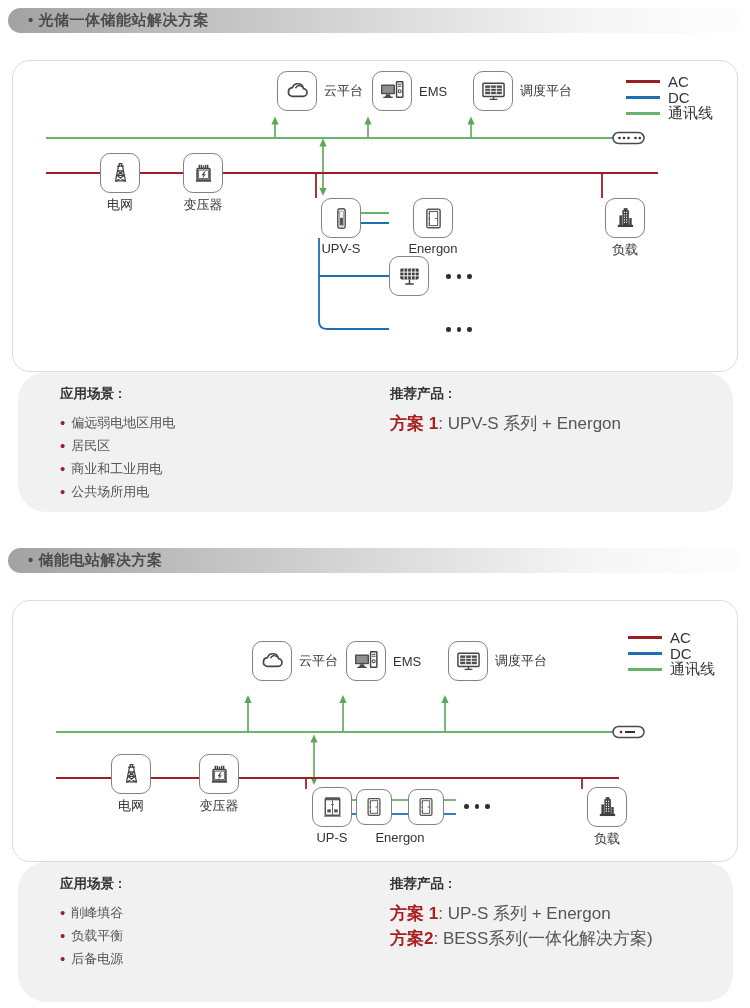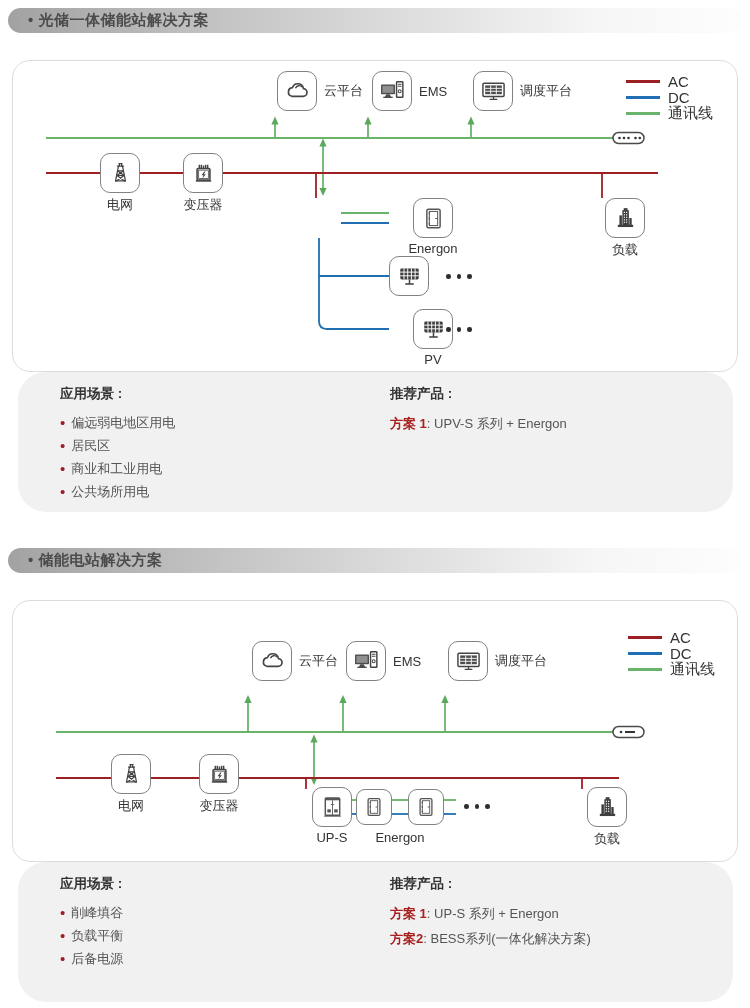--- a/index.html
+++ b/index.html
@@ -48,21 +48,21 @@
   .dots{position:absolute;display:flex;gap:6px;}
   .dots i{width:4.5px;height:4.5px;border-radius:50%;background:#2e2e2e;}
   .panel{position:absolute;left:18px;width:715px;height:140px;background:#f1f1f1;border-radius:28px;}
   #panel1{top:372px;} #panel2{top:862px;}
   .pcol{position:absolute;top:13px;}
   .pcol.left{left:42px;} .pcol.right{left:372px;}
   .ptitle{font-weight:bold;font-size:13.5px;color:#333;margin:0 0 8px 0;}
   ul.plist{list-style:none;margin:0;padding:0;}
   ul.plist li{display:flex;align-items:center;font-size:13px;color:#555;height:23px;}
   .bullet{color:#9e1f23;margin-right:6px;font-size:15px;line-height:1;}
-  .prod{font-size:13px;color:#555;height:25px;display:flex;align-items:center;white-space:nowrap;text-align:center;}
+  .prod{font-size:17px;color:#555;height:25px;display:flex;align-items:center;white-space:nowrap;text-align:center;}
   .prod .plabel{color:#a8201f;font-weight:bold;}
   .icon{display:block;}
 </style>
 </head>
 <body>
 
 <div class="hbar" id="hbar1">
   <span>• 光储一体储能站解决方案</span>
 </div>
 
@@ -173,20 +173,31 @@
             <path stroke-width="1.3" d="M8.3,4.2 v3.4 M10.1,4.2 v3.4 M13.9,4.2 v3.4 M15.7,4.2 v3.4 M12,4.8 v2.8"></path>
             <rect x="6.3" y="7.6" width="11.4" height="10.2" rx="0.8" stroke-width="1.4"></rect>
             <rect x="7.7" y="9" width="8.6" height="7.4" stroke-width="0.7"></rect>
             <path d="M5.2,18.6 h13.6" stroke-width="1.4"></path>
           </g>
           <path d="M12.7,10.2 l-2.4,3.4 h1.7 l-1.1,3 l3.2,-3.9 h-1.8 l1.6,-2.5 z" fill="#444"></path>
         </svg>
     </div>
     <div class="nlabel">变压器</div>
   </div>
+  <div class="node col" style="left:262px;top:137px">
+    <div class="nbox">
+      <svg class="icon" width="27" height="27" viewBox="0 0 24 24">
+          <rect x="8.7" y="3.4" width="6.6" height="17.2" rx="2" fill="#fff" stroke="#555" stroke-width="1.3"></rect>
+          <rect x="10.1" y="5.4" width="3.8" height="13.2" rx="0.4" fill="#f0f0f0" stroke="#888" stroke-width="0.7"></rect>
+          <rect x="10.7" y="11.4" width="2.6" height="6.4" fill="#555"></rect>
+          <path d="M9.7,6.5 v1" stroke="#555" stroke-width="0.8"></path>
+        </svg>
+    </div>
+    <div class="nlabel">UPV-S</div>
+  </div>
   <div class="node col" style="left:354px;top:137px">
     <div class="nbox">
       <svg class="icon" width="27" height="27" viewBox="0 0 24 24">
           <rect x="6.1" y="3.7" width="11.8" height="16.6" rx="1.4" fill="#fff" stroke="#555" stroke-width="1.3"></rect>
           <rect x="8.3" y="5.7" width="7.4" height="12.6" fill="#fff" stroke="#555" stroke-width="0.9"></rect>
           <rect x="7.7" y="6.6" width="1.2" height="1.6" fill="#555"></rect>
           <rect x="7.7" y="11.2" width="1.2" height="1.6" fill="#555"></rect>
           <rect x="7.7" y="15.8" width="1.2" height="1.6" fill="#555"></rect>
           <path d="M13.6,12 h2" stroke="#555" stroke-width="0.9"></path>
         </svg>
@@ -219,30 +230,20 @@
     </div>
     <div class="nlabel">负载</div>
   </div>
 
   <div class="nbox" style="position:absolute;left:376px;top:195px">
     <svg class="icon" width="27" height="27" viewBox="0 0 24 24">
         <rect x="3.8" y="4.8" width="16.4" height="9.8" rx="1.2" fill="#3f3f3f"></rect>
         <path d="M7.1,4.8 v9.8 M10.4,4.8 v9.8 M13.7,4.8 v9.8 M17,4.8 v9.8 M3.8,8.1 h16.4 M3.8,11.4 h16.4" stroke="#fff" stroke-width="0.85"></path>
         <path d="M12,14.6 v3.6 M8.2,18.6 h7.6" stroke="#3f3f3f" stroke-width="1.3"></path>
       </svg>
-  </div>
-  <div class="node col" style="left:354px;top:248px">
-    <div class="nbox">
-      <svg class="icon" width="27" height="27" viewBox="0 0 24 24">
-          <rect x="3.8" y="4.8" width="16.4" height="9.8" rx="1.2" fill="#3f3f3f"></rect>
-          <path d="M7.1,4.8 v9.8 M10.4,4.8 v9.8 M13.7,4.8 v9.8 M17,4.8 v9.8 M3.8,8.1 h16.4 M3.8,11.4 h16.4" stroke="#fff" stroke-width="0.85"></path>
-          <path d="M12,14.6 v3.6 M8.2,18.6 h7.6" stroke="#3f3f3f" stroke-width="1.3"></path>
-        </svg>
-    </div>
-    <div class="nlabel">PV</div>
   </div>
   <div class="dots" style="left:433px;top:213px">
       <i></i>
       <i></i>
       <i></i>
     </div>
   <div class="dots" style="left:433px;top:266px">
       <i></i>
       <i></i>
       <i></i>

